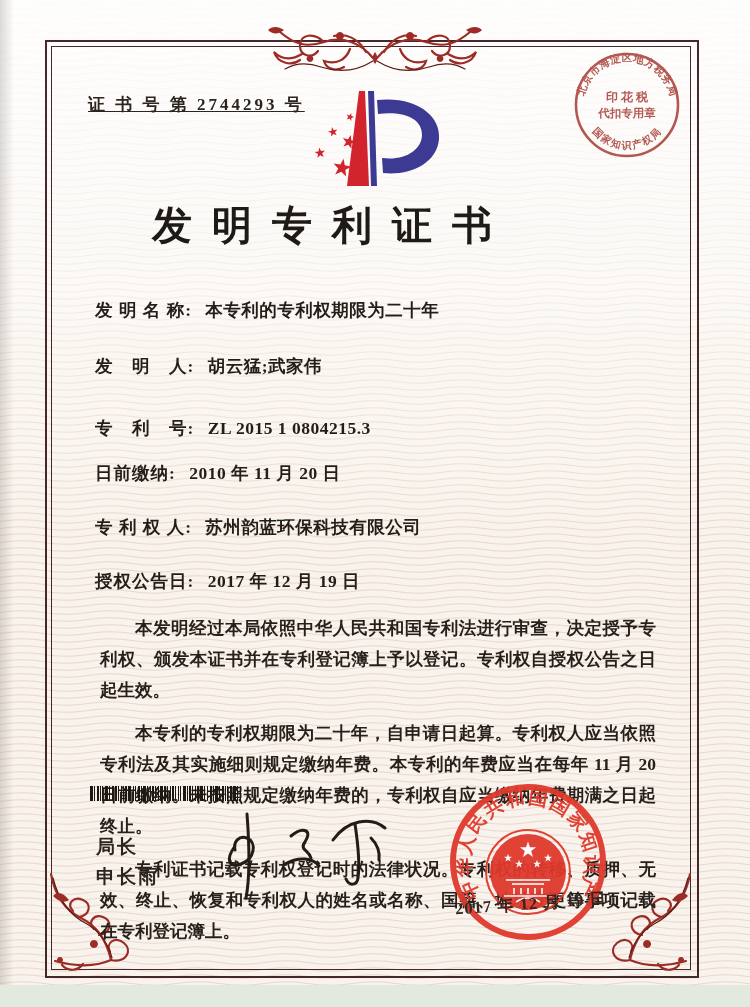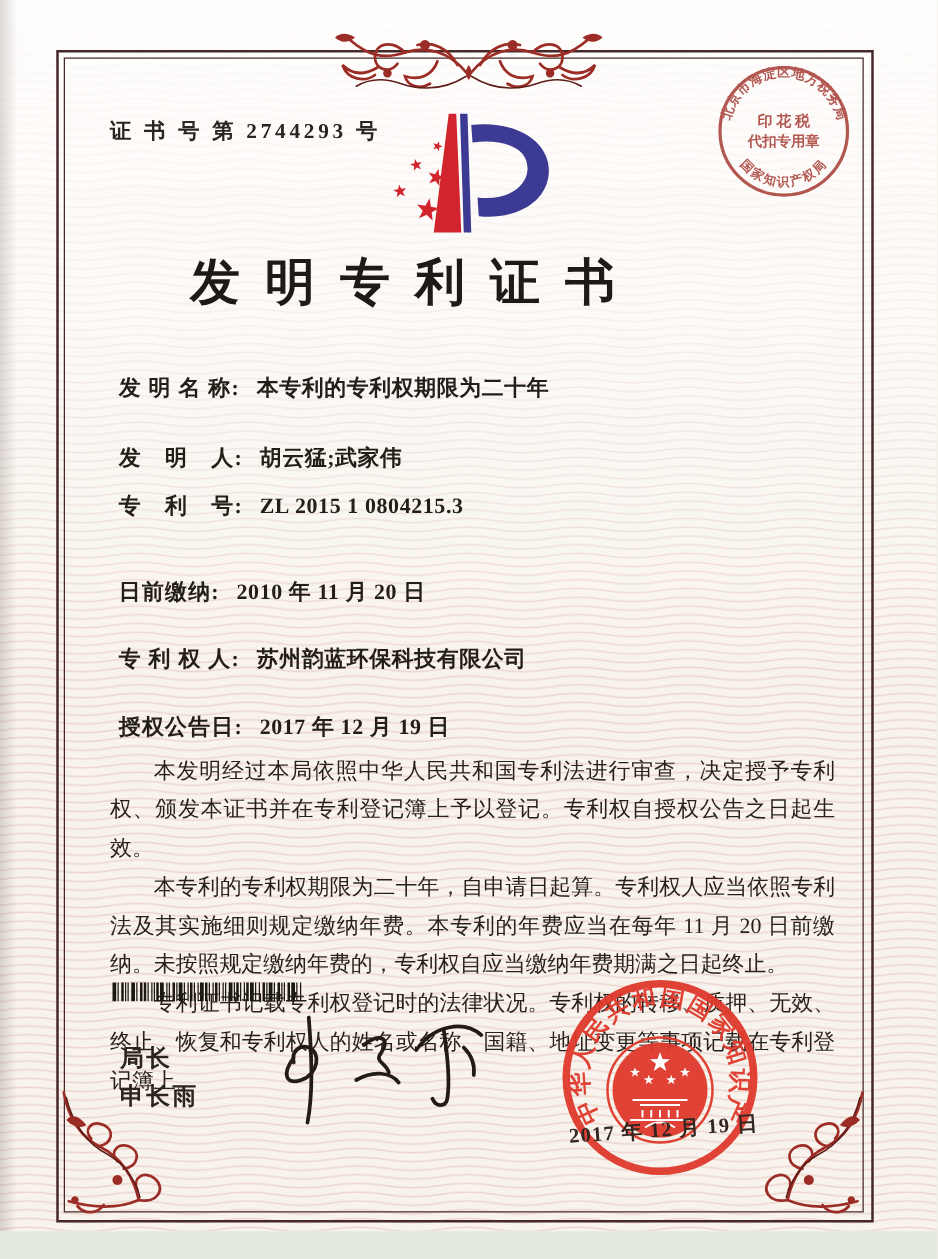--- a/index.html
+++ b/index.html
@@ -13,31 +13,31 @@
   .bottom-strip{position:absolute;left:0;top:985px;width:750px;height:22px;background:#e2eadf;}
   svg.waves{position:absolute;left:0;top:0;width:750px;height:985px;}
   .fade{position:absolute;left:0;top:0;width:750px;height:985px;
     background:linear-gradient(180deg,rgba(255,255,255,.9) 0%,rgba(255,255,255,.55) 28%,rgba(255,255,255,0) 55%);}
   .edge-shadow{position:absolute;left:0;top:0;width:14px;height:985px;
     background:linear-gradient(90deg,rgba(120,110,105,.25),rgba(120,110,105,0));}
   .border-outer{position:absolute;left:45px;top:40px;width:650px;height:934px;
     border:2.5px solid var(--border-brown,#46282a);}
   .border-inner{position:absolute;left:51px;top:46px;width:638px;height:922px;
     border:1px solid var(--border-brown,#46282a);}
-  .cert-no{position:absolute;left:88px;top:93px;font-size:17px;font-weight:bold;letter-spacing:3px;}
+  .cert-no{position:absolute;left:88px;top:93px;font-size:17px;font-weight:bold;letter-spacing:3px;text-decoration:underline;}
   svg.logo{position:absolute;left:293px;top:86px;width:164px;height:108px;}
   .title{position:absolute;left:0;top:198px;width:644px;text-align:center;
     font-size:40px;font-weight:bold;letter-spacing:20px;text-indent:20px;color:#1e1a16;}
   .fields{position:absolute;left:95px;top:0;width:560px;}
   .field-row{position:absolute;left:0;font-size:17.5px;font-weight:bold;white-space:nowrap;color:#241e19;}
   .field-row .lbl{letter-spacing:1px;}
   .field-row .val{margin-left:9px;letter-spacing:.5px;}
   .paras{position:absolute;left:88px;top:601px;width:580px;font-size:17.5px;line-height:31px;
     text-align:justify;color:#261f1a;font-weight:500;}
-  .paras p{margin:0;text-indent:2em;}
+  .paras p{margin:12px;text-indent:2em;font-weight:bold;}
   .barcode{position:absolute;left:90px;top:786px;height:15px;display:flex;align-items:stretch;}
   .barcode i{display:block;background:#1c1813;}
   .signer-title{position:absolute;left:96px;top:834px;font-size:19px;font-weight:bold;letter-spacing:2px;}
   .signer-name{position:absolute;left:96px;top:864px;font-size:19px;font-weight:bold;letter-spacing:2px;}
   svg.signature{position:absolute;left:205px;top:806px;width:200px;height:100px;}
   svg.tax-stamp{position:absolute;left:572px;top:50px;width:110px;height:110px;opacity:.88;}
   svg.seal{position:absolute;left:448px;top:782px;width:160px;height:160px;opacity:.95;}
   .seal-date{position:absolute;left:455px;top:893px;font-size:16.5px;font-weight:bold;color:#33251f;
     letter-spacing:1px;transform:rotate(-4deg);white-space:nowrap;}
   .footer{position:absolute;left:0;top:938px;width:700px;text-align:center;font-size:15px;
@@ -151,21 +151,21 @@
 
   <div class="fields">
     <div class="field-row" style="top:298px">
       <span class="lbl">发 明 名 称:</span>
       <span class="val">本专利的专利权期限为二十年</span>
     </div>
     <div class="field-row" style="top:354px">
       <span class="lbl">发　明　人:</span>
       <span class="val">胡云猛;武家伟</span>
     </div>
-    <div class="field-row" style="top:392px">
+    <div class="field-row" style="top:416px">
       <span class="lbl">专　利　号:</span>
       <span class="val">ZL 2015 1 0804215.3</span>
     </div>
     <div class="field-row" style="top:461px">
       <span class="lbl">日前缴纳:</span>
       <span class="val">2010 年 11 月 20 日</span>
     </div>
     <div class="field-row" style="top:515px">
       <span class="lbl">专 利 权 人:</span>
       <span class="val">苏州韵蓝环保科技有限公司</span>

